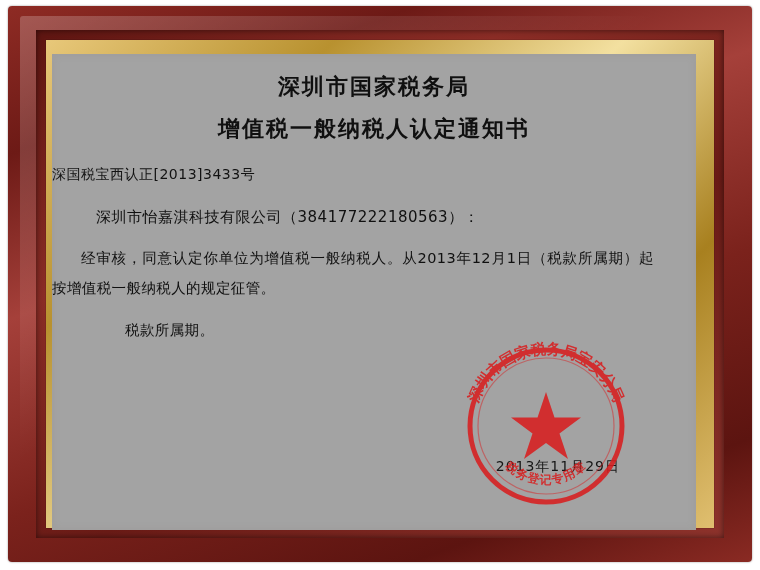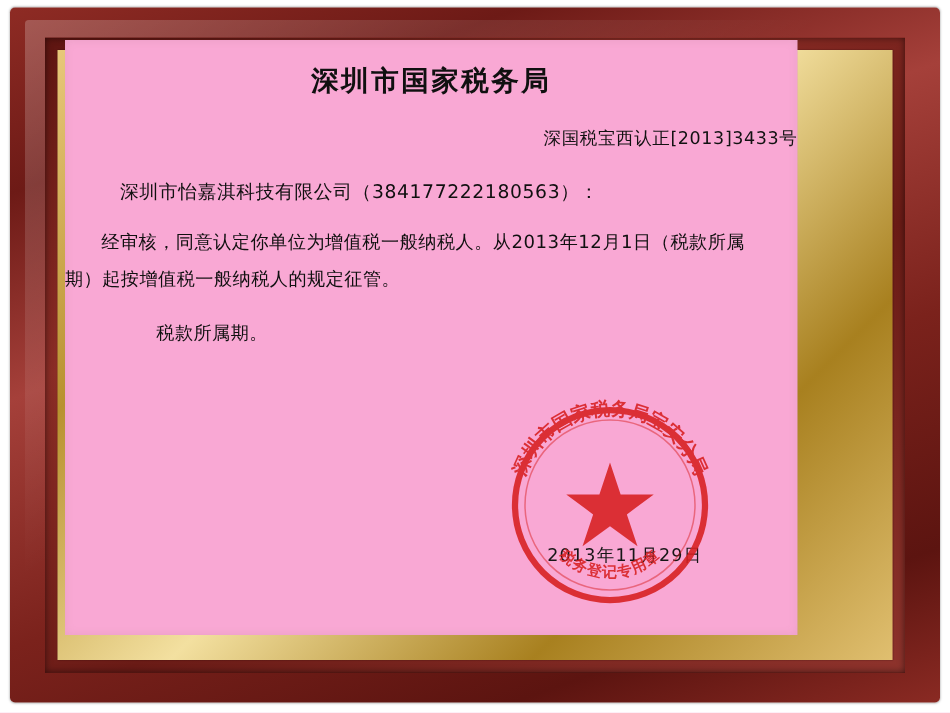--- a/index.html
+++ b/index.html
@@ -52,24 +52,24 @@
     left: 46px;
     top: 40px;
     width: 668px;
     height: 488px;
     background: linear-gradient(135deg, #e8c87a 0%, #b8912f 25%, #f3e0a0 50%, #a8801f 75%, #e0bf70 100%);
     box-shadow: 0 0 1px rgba(0,0,0,0.5);
   }
   .paper {
     position: absolute;
     left: 52px;
-    top: 32px;
-    width: 586px;
+    top: 54px;
+    width: 644px;
     height: 476px;
-    background: #f9a8d4;
+    background: #a3a3a3;
     box-shadow: inset 0 0 8px rgba(120,110,100,0.12);
     overflow: hidden;
   }
 
   
   .doc {
     position: absolute;
     inset: 0;
     color: #111;
     font-family: "DejaVu Sans", "Liberation Sans", sans-serif;
@@ -84,21 +84,21 @@
   }
   .title-2 {
     text-align: center;
     font-size: 22px;
     font-weight: bold;
     letter-spacing: 2px;
     margin-top: 12px;
     color: #101010;
   }
   .doc-no {
-    text-align: right;
+    text-align: left;
     font-size: 14px;
     margin-top: 22px;
     letter-spacing: 0.5px;
     color: #121212;
   }
   .addressee {
     font-size: 15px;
     margin-top: 24px;
     margin-left: 44px;
     letter-spacing: 0.5px;
@@ -168,20 +168,21 @@
     <div class="frame-bevel-hl"></div>
   </div>
   <div class="frame-inner-dark"></div>
   <div class="frame-gold"></div>
 
   <div class="paper">
     <div class="doc">
 
       <div class="title-1">深圳市国家税务局</div>
 
+      <div class="title-2">增值税一般纳税人认定通知书</div>
 
       <div class="doc-no">深国税宝西认正[2013]3433号</div>
 
       <div class="addressee">深圳市怡嘉淇科技有限公司（384177222180563）：</div>
 
       <div class="body-p indent">经审核，同意认定你单位为增值税一般纳税人。从2013年12月1日（税款所属期）起按增值税一般纳税人的规定征管。</div>
 
       <div class="notice">税款所属期。</div>
 
       <div class="date-line">2013年11月29日</div>

